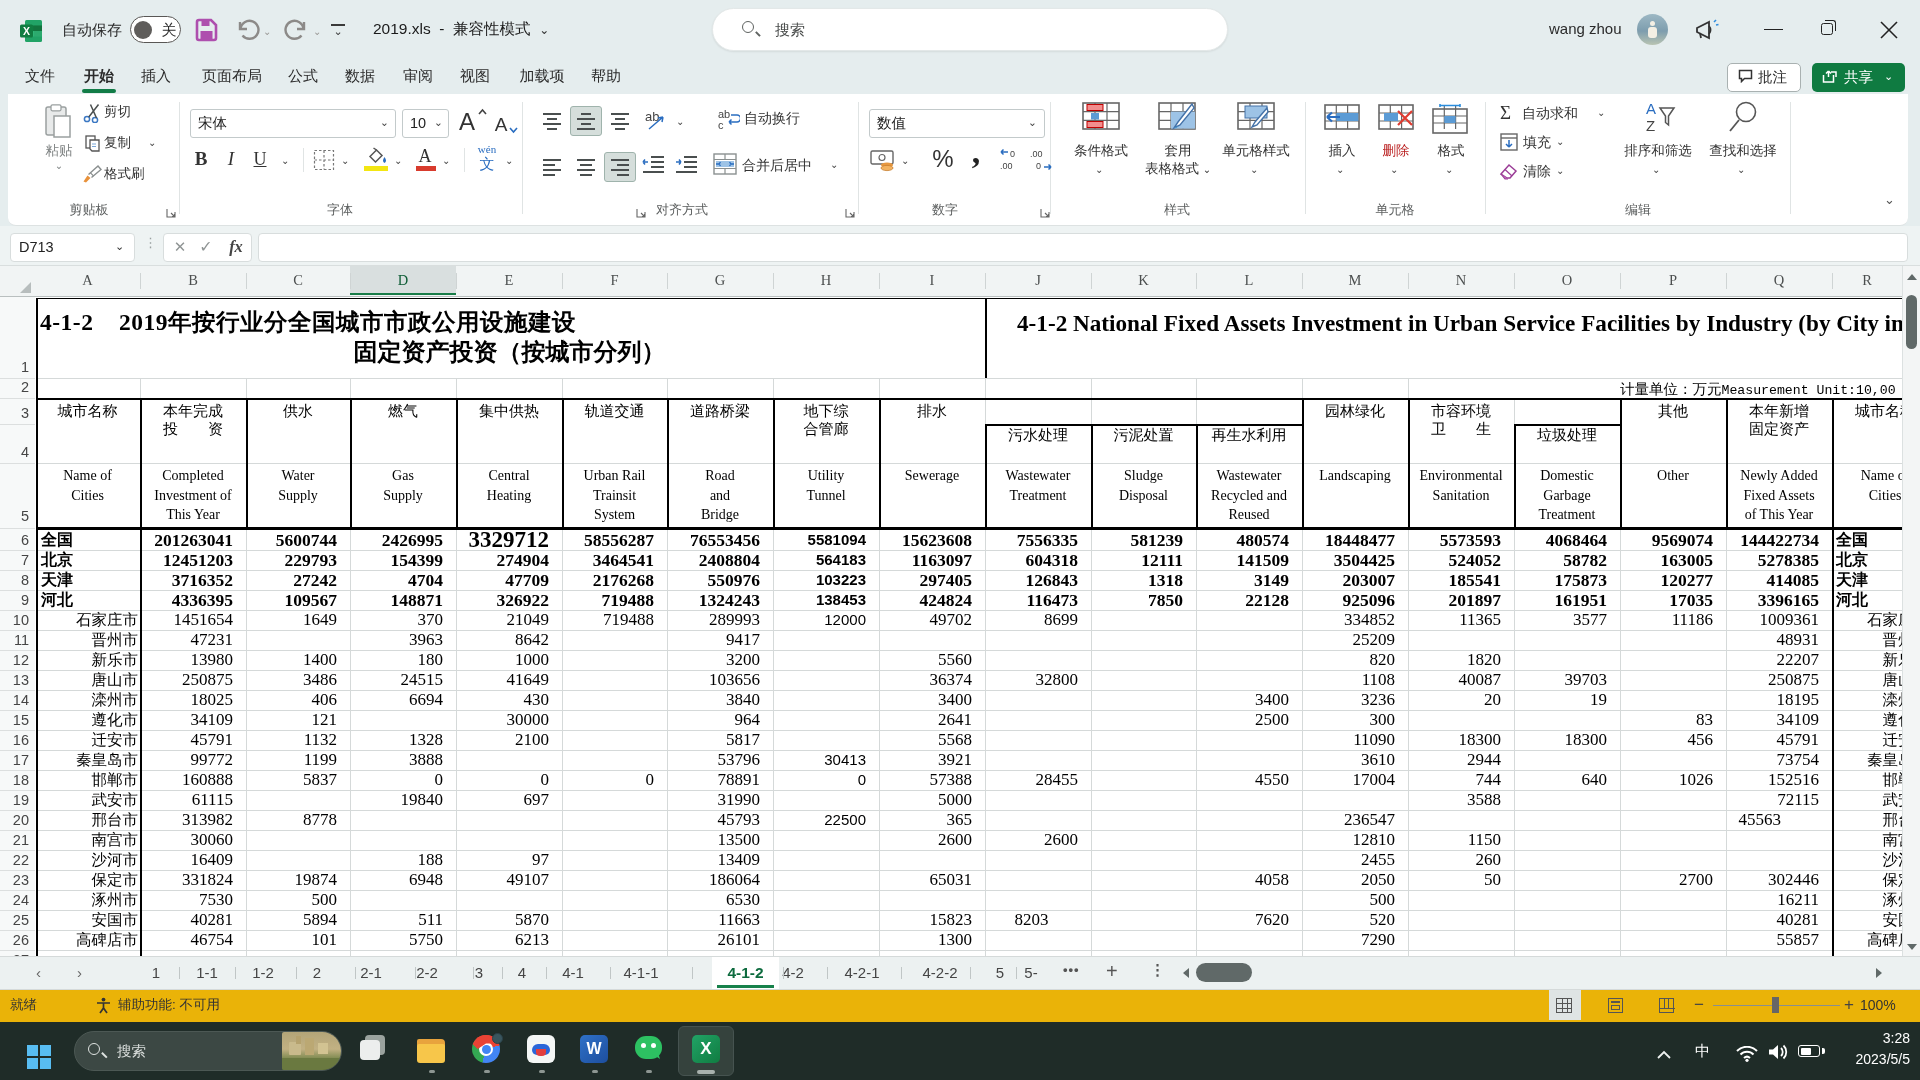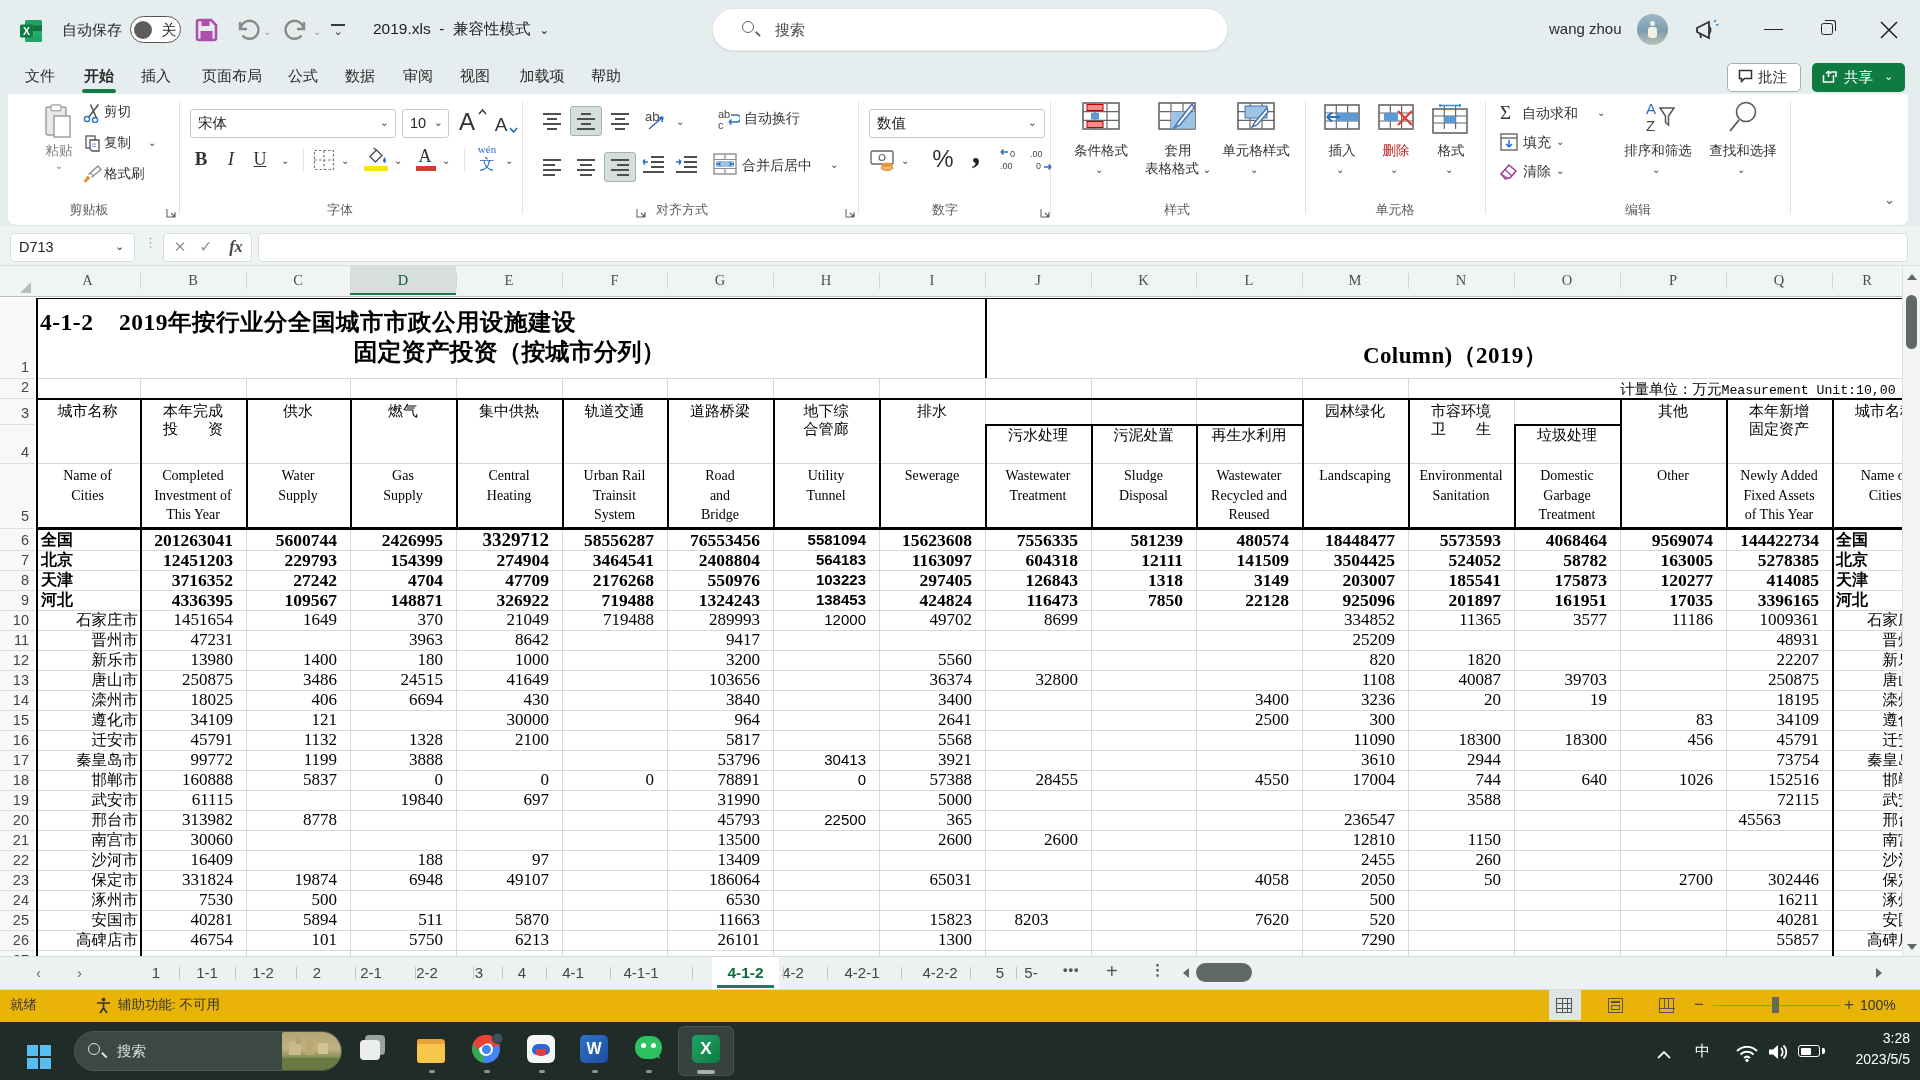--- a/index.html
+++ b/index.html
@@ -139,21 +139,21 @@
     <div style="position:absolute;left:1620px;top:400px;width:1.5px;height:127px;background:#000"></div>
     <div style="position:absolute;left:1726px;top:400px;width:1.5px;height:127px;background:#000"></div>
     <div style="position:absolute;left:985px;top:424px;width:1.5px;height:103px;background:#000"></div>
     <div style="position:absolute;left:1091px;top:424px;width:1.5px;height:103px;background:#000"></div>
     <div style="position:absolute;left:1196px;top:424px;width:1.5px;height:103px;background:#000"></div>
     <div style="position:absolute;left:1514px;top:424px;width:1.5px;height:103px;background:#000"></div>
     <div style="position:absolute;left:985px;top:424px;width:318px;height:1.5px;background:#000"></div>
     <div style="position:absolute;left:1514px;top:424px;width:107px;height:1.5px;background:#000"></div>
     <div style="position:absolute;left:40px;top:306px;width:950px;text-align:left;font-family:'Liberation Serif',serif;font-weight:bold;font-size:23.5px;color:#000;letter-spacing:0.5px">4-1-2&nbsp;&nbsp;&nbsp;&nbsp;2019年按行业分全国城市市政公用设施建设</div>
     <div style="position:absolute;left:42px;top:336px;width:935px;text-align:center;font-family:'Liberation Serif',serif;font-weight:bold;font-size:24px;color:#000">固定资产投资（按城市分列）</div>
-    <div style="position:absolute;left:1000px;top:340px;width:910px;text-align:center;font-family:'Liberation Serif',serif;font-weight:bold;font-size:23px;letter-spacing:0.4px;color:#000">Column)（2019）</div>
+    <div style="position:absolute;left:1017px;top:310px;width:900px;font-family:'Liberation Serif',serif;font-weight:bold;font-size:23.2px;color:#000;white-space:nowrap">4-1-2 National Fixed Assets Investment in Urban Service Facilities by Industry (by City in</div>
     <div style="position:absolute;left:1620px;top:380px;width:282px;height:17px;overflow:hidden;font-size:14.5px;font-family:'Liberation Serif',serif;color:#000;white-space:nowrap">计量单位：万元<span style="font-family:'Liberation Mono',monospace;font-size:13.2px">Measurement Unit:10,00</span></div>
     <div style="position:absolute;left:35px;top:403px;width:105px;text-align:center;font-size:15px;line-height:17px;font-family:'Liberation Serif',serif;color:#000">城市名称</div>
     <div style="position:absolute;left:246px;top:403px;width:104px;text-align:center;font-size:15px;line-height:17px;font-family:'Liberation Serif',serif;color:#000">供水</div>
     <div style="position:absolute;left:350px;top:403px;width:106px;text-align:center;font-size:15px;line-height:17px;font-family:'Liberation Serif',serif;color:#000">燃气</div>
     <div style="position:absolute;left:456px;top:403px;width:106px;text-align:center;font-size:15px;line-height:17px;font-family:'Liberation Serif',serif;color:#000">集中供热</div>
     <div style="position:absolute;left:562px;top:403px;width:105px;text-align:center;font-size:15px;line-height:17px;font-family:'Liberation Serif',serif;color:#000">轨道交通</div>
     <div style="position:absolute;left:667px;top:403px;width:106px;text-align:center;font-size:15px;line-height:17px;font-family:'Liberation Serif',serif;color:#000">道路桥梁</div>
     <div style="position:absolute;left:879px;top:403px;width:106px;text-align:center;font-size:15px;line-height:17px;font-family:'Liberation Serif',serif;color:#000">排水</div>
     <div style="position:absolute;left:1302px;top:403px;width:106px;text-align:center;font-size:15px;line-height:17px;font-family:'Liberation Serif',serif;color:#000">园林绿化</div>
     <div style="position:absolute;left:1620px;top:403px;width:106px;text-align:center;font-size:15px;line-height:17px;font-family:'Liberation Serif',serif;color:#000">其他</div>
@@ -182,21 +182,21 @@
     <div style="position:absolute;left:1408px;top:466px;width:106px;text-align:center;font-size:14px;line-height:19.5px;font-family:'Liberation Serif',serif;color:#000">Environmental<br>Sanitation</div>
     <div style="position:absolute;left:1514px;top:466px;width:106px;text-align:center;font-size:14px;line-height:19.5px;font-family:'Liberation Serif',serif;color:#000">Domestic<br>Garbage<br>Treatment</div>
     <div style="position:absolute;left:1620px;top:466px;width:106px;text-align:center;font-size:14px;line-height:19.5px;font-family:'Liberation Serif',serif;color:#000">Other</div>
     <div style="position:absolute;left:1726px;top:466px;width:106px;text-align:center;font-size:14px;line-height:19.5px;font-family:'Liberation Serif',serif;color:#000">Newly Added<br>Fixed Assets<br>of This Year</div>
     <div style="position:absolute;left:1832px;top:466px;width:106px;text-align:center;font-size:14px;line-height:19.5px;font-family:'Liberation Serif',serif;color:#000">Name of<br>Cities</div>
     <div style="position:absolute;left:41px;top:530px;width:97px;height:20px;line-height:20px;font-weight:bold;font-size:16px;font-family:'Liberation Serif',serif;color:#000">全国</div>
     <div style="position:absolute;left:1836px;top:530px;width:99px;height:20px;line-height:20px;font-weight:bold;font-size:16px;font-family:'Liberation Serif',serif;color:#000">全国</div>
     <div style="position:absolute;left:140px;top:530px;width:93px;height:20px;line-height:20px;text-align:right;font-weight:bold;font-size:17.5px;font-family:'Liberation Serif',serif;color:#000">201263041</div>
     <div style="position:absolute;left:246px;top:530px;width:91px;height:20px;line-height:20px;text-align:right;font-weight:bold;font-size:17.5px;font-family:'Liberation Serif',serif;color:#000">5600744</div>
     <div style="position:absolute;left:350px;top:530px;width:93px;height:20px;line-height:20px;text-align:right;font-weight:bold;font-size:17.5px;font-family:'Liberation Serif',serif;color:#000">2426995</div>
-    <div style="position:absolute;left:456px;top:530px;width:93px;height:20px;line-height:20px;text-align:right;font-weight:bold;font-size:19px;font-family:'Liberation Serif',serif;color:#000">3329712</div>
+    <div style="position:absolute;left:456px;top:530px;width:93px;height:20px;line-height:20px;text-align:right;font-weight:bold;font-size:23px;font-family:'Liberation Serif',serif;color:#000">3329712</div>
     <div style="position:absolute;left:562px;top:530px;width:92px;height:20px;line-height:20px;text-align:right;font-weight:bold;font-size:17.5px;font-family:'Liberation Serif',serif;color:#000">58556287</div>
     <div style="position:absolute;left:667px;top:530px;width:93px;height:20px;line-height:20px;text-align:right;font-weight:bold;font-size:17.5px;font-family:'Liberation Serif',serif;color:#000">76553456</div>
     <div style="position:absolute;left:773px;top:530px;width:93px;height:20px;line-height:20px;text-align:right;font-weight:bold;font-size:15px;font-family:'Liberation Sans',sans-serif;color:#000">5581094</div>
     <div style="position:absolute;left:879px;top:530px;width:93px;height:20px;line-height:20px;text-align:right;font-weight:bold;font-size:17.5px;font-family:'Liberation Serif',serif;color:#000">15623608</div>
     <div style="position:absolute;left:985px;top:530px;width:93px;height:20px;line-height:20px;text-align:right;font-weight:bold;font-size:17.5px;font-family:'Liberation Serif',serif;color:#000">7556335</div>
     <div style="position:absolute;left:1091px;top:530px;width:92px;height:20px;line-height:20px;text-align:right;font-weight:bold;font-size:17.5px;font-family:'Liberation Serif',serif;color:#000">581239</div>
     <div style="position:absolute;left:1196px;top:530px;width:93px;height:20px;line-height:20px;text-align:right;font-weight:bold;font-size:17.5px;font-family:'Liberation Serif',serif;color:#000">480574</div>
     <div style="position:absolute;left:1302px;top:530px;width:93px;height:20px;line-height:20px;text-align:right;font-weight:bold;font-size:17.5px;font-family:'Liberation Serif',serif;color:#000">18448477</div>
     <div style="position:absolute;left:1408px;top:530px;width:93px;height:20px;line-height:20px;text-align:right;font-weight:bold;font-size:17.5px;font-family:'Liberation Serif',serif;color:#000">5573593</div>
     <div style="position:absolute;left:1514px;top:530px;width:93px;height:20px;line-height:20px;text-align:right;font-weight:bold;font-size:17.5px;font-family:'Liberation Serif',serif;color:#000">4068464</div>

